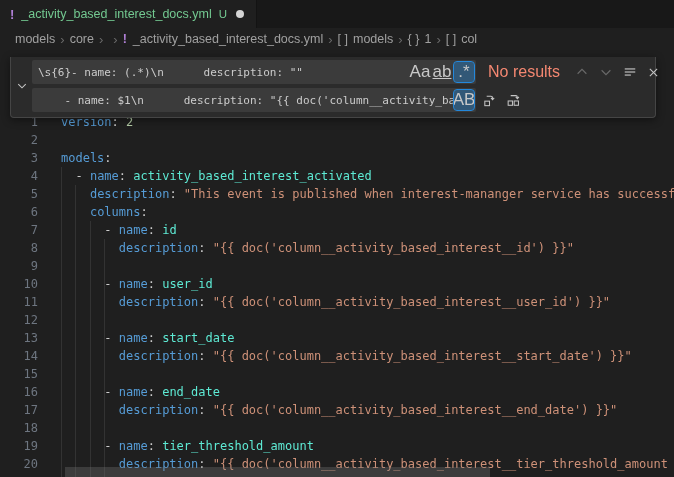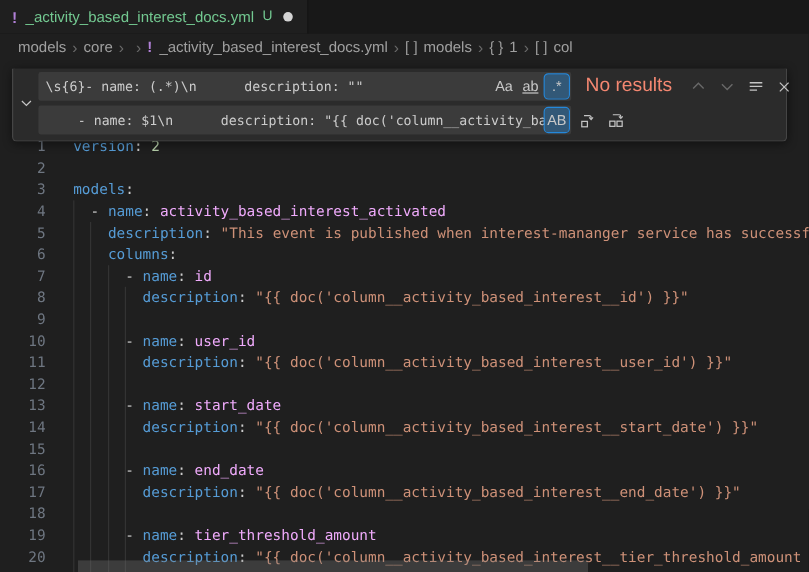--- a/index.html
+++ b/index.html
@@ -31,39 +31,39 @@
   .code{position:absolute;top:63px;left:0;right:0;
         font-family:"DejaVu Sans Mono",monospace;font-size:12px;line-height:18px;
         white-space:pre;}
   .cl{display:flex;height:18px;}
   .ln{width:38px;text-align:right;color:#6e7681;flex:none;user-select:none;}
   .lc{margin-left:23px;white-space:pre;}
   .tk-k{color:#569cd6;margin-top:26px;}   
   .tk-p{color:#cccccc;}   
   .tk-s{color:#ce9178;}   
   .tk-m{color:#b5cea8;}   
-  .tk-v{color:#f0abfc;}   
+  .tk-v{color:#5eead4;}   
   .guide{position:absolute;width:1px;background:rgba(255,255,255,0.09);}
   .hscroll{position:absolute;left:65px;bottom:0;width:425px;height:10px;
            background:rgba(121,121,121,0.32);}
 
   
   .findw{position:absolute;top:7px;left:10px;width:646px;z-index:5;box-sizing:border-box;
       background:#2b2b2b;border:1px solid #454545;border-top:none;border-radius:0 0 4px 4px;
       box-shadow:0 2px 8px rgba(0,0,0,.45);display:flex;padding:3px 3px 5px 0;}
   .fw-toggle{width:21px;display:flex;align-items:center;justify-content:center;
       color:#c5c5c5;cursor:pointer;flex:none;}
   .fw-main{flex:1;display:flex;flex-direction:column;gap:4px;min-width:0;}
   .fw-row{display:flex;align-items:center;height:24px;}
   .fw-input{display:flex;align-items:center;background:#3b3b3b;border-radius:2px;
       height:24px;width:444px;padding-left:6px;box-sizing:border-box;flex:none;overflow:hidden;}
   .fw-input input{flex:1;background:transparent;border:none;outline:none;color:#cccccc;
       font-size:11px;font-family:"DejaVu Sans Mono",monospace;height:100%;padding:0;min-width:0;white-space:pre;}
   .opt{width:20px;height:20px;display:flex;align-items:center;justify-content:center;
-      border-radius:3px;font-size:12px;color:#c8c8c8;margin-right:2px;flex:none;cursor:pointer;
+      border-radius:3px;font-size:17px;color:#c8c8c8;margin-right:2px;flex:none;cursor:pointer;
       font-family:"Liberation Sans",sans-serif;}
   .opt.active{background:rgba(36,137,219,0.38);outline:1px solid #2488db;}
   .opt-ww-label{text-decoration:underline;}
   .fw-status{color:#f48771;font-size:16px;margin:0 8px 0 12px;white-space:nowrap;flex:none;}
   .icon-btn{width:21px;height:21px;display:flex;align-items:center;justify-content:center;
       border-radius:4px;color:#c5c5c5;margin-left:3px;cursor:pointer;flex:none;}
   .icon-btn.disabled{opacity:.4;cursor:default;}
   .icon-btn svg,.fw-toggle svg{display:block;}
 </style>
 </head>

